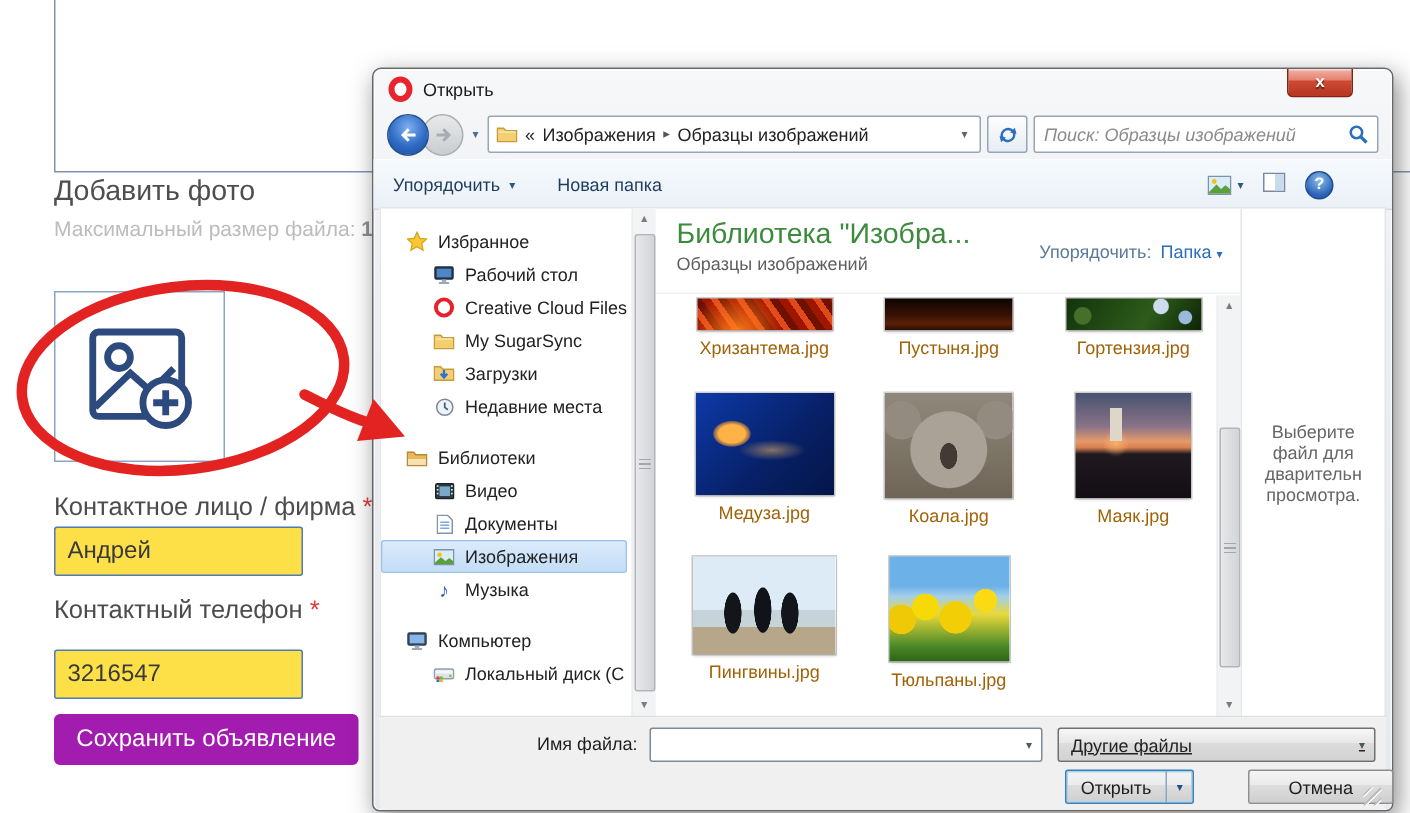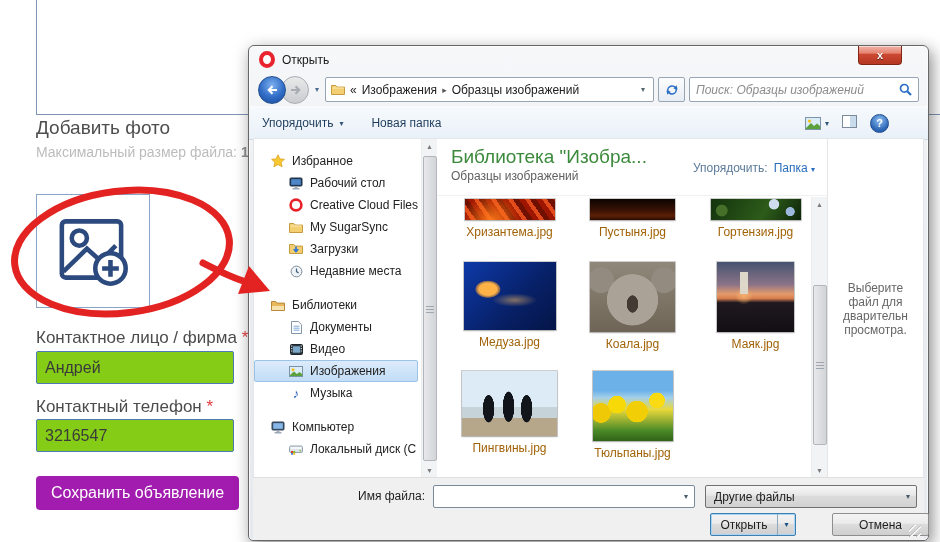--- a/index.html
+++ b/index.html
@@ -7,22 +7,22 @@
        font-family:"Liberation Sans","DejaVu Sans",sans-serif;color:#222;}
   
   .page-box{position:absolute;left:36px;top:-60px;width:920px;height:173px;border:1px solid #7e93b4;}
   .add-photo-title{position:absolute;left:36px;top:117px;font-size:19px;color:#4e4e4e;}
   .max-size{position:absolute;left:36px;top:144px;font-size:14px;color:#bcbcbc;white-space:nowrap;}
   .max-size b{color:#8f8f8f;}
   .photo-box{position:absolute;left:36px;top:194px;width:112px;height:112px;border:1px solid #8aa4c8;
              display:flex;align-items:center;justify-content:center;background:#fff;}
   .fld-label{position:absolute;left:36px;font-size:17px;color:#4c4c4c;}
   .fld-label .req{color:#e03b3b;}
-  .fld-input{position:absolute;left:36px;width:198px;height:33px;box-sizing:border-box;border:1px solid #4e7ab5;
-             border-radius:2px;font-size:16px;color:#3a3a3a;padding:0 8px;font-family:inherit;background:#84cc16;}
+  .fld-input{position:absolute;left:36px;width:166px;height:33px;box-sizing:border-box;border:1px solid #4e7ab5;
+             border-radius:2px;font-size:16px;color:#3a3a3a;padding:0 8px;font-family:inherit;background:#fde047;}
   .save-btn{position:absolute;left:36px;top:476px;width:203px;height:34px;background:#a21caf;border:none;
             border-radius:4px;color:#fff;font-size:16px;font-family:inherit;cursor:pointer;}
   
   .red-overlay{position:absolute;left:0;top:0;z-index:99;pointer-events:none;}
   
   .dialog{position:absolute;left:248px;top:45px;width:679px;height:494px;z-index:10;
           background:linear-gradient(180deg,#f7f8fa 0%,#eceef1 30%,#e6e9ed 100%);
           border:1px solid #676767;border-radius:6px 6px 5px 5px;
           box-shadow:3px 5px 16px rgba(40,40,40,.55), inset 0 0 0 1px rgba(255,255,255,.65);
           font-size:12px;}
@@ -125,21 +125,21 @@
   
   .footer{position:absolute;left:4px;right:4px;bottom:0;height:62px;background:#f0f0f0;
           border-top:1px solid #dfdfdf;border-radius:0 0 4px 4px;}
   .fn-label{position:absolute;left:100px;top:11px;width:72px;text-align:right;color:#1e1e1e;}
   .fn-combo{position:absolute;left:180px;top:7px;width:262px;height:23px;box-sizing:border-box;
             background:#fff;border:1px solid #7a8a99;border-radius:2px;display:flex;align-items:center;}
   .fn-combo input{flex:1;border:none;outline:none;height:19px;font-size:12px;font-family:inherit;padding:0 5px;min-width:0;}
   .combo-arrow{width:16px;font-size:8px;color:#4a5a66;text-align:center;cursor:pointer;}
   .ft-select{position:absolute;left:452px;top:7px;width:212px;height:23px;box-sizing:border-box;
              background:linear-gradient(#f7f7f7,#e7e7e7 45%,#dcdcdc 46%,#d2d2d2);border:1px solid #707070;
-             border-radius:2px;display:flex;align-items:center;padding-left:8px;cursor:pointer;}
+             border-radius:2px;display:flex;align-items:center;padding-left:8px;cursor:pointer;text-decoration:underline;}
   .btn{box-sizing:border-box;height:23px;background:linear-gradient(#f4f4f4,#ebebeb 45%,#dddddd 46%,#cfcfcf);
        border:1px solid #8e8e8e;border-radius:2px;display:flex;align-items:center;justify-content:center;
        font-size:12px;color:#1e1e1e;cursor:pointer;}
   .open-btn{position:absolute;left:457px;top:35px;width:86px;border-color:#3c7fb1;
             box-shadow:inset 0 0 0 1px #a9d4f2;padding:0;}
   .open-main{flex:1;text-align:center;}
   .open-split{width:17px;border-left:1px solid #8aa9c0;font-size:8px;color:#17518a;height:100%;
               display:flex;align-items:center;justify-content:center;}
   .cancel-btn{position:absolute;left:579px;top:35px;width:97px;}
   .resize-grip{position:absolute;right:3px;bottom:3px;width:12px;height:12px;
@@ -164,21 +164,21 @@
 
 <div class="fld-label" style="top:328px;">
   <span>Контактное лицо / фирма</span>
   <span class="req">*</span>
 </div>
 <input class="fld-input" style="top: 351px;" value="Андрей">
 <div class="fld-label" style="top:397px;">
   <span>Контактный телефон</span>
   <span class="req">*</span>
 </div>
-<input class="fld-input" style="top: 419px;" value="3216547">
+<input class="fld-input" style="top: 433px;" value="3216547">
 <button class="save-btn">Сохранить объявление</button>
 
 <div class="dialog">
   <div class="titlebar">
     <span class="opera-icon"></span>
     <span>Открыть</span>
   </div>
   <div class="close-btn">x</div>
 
   <div class="addressbar">
@@ -310,42 +310,42 @@
         <span class="ic">
             <svg width="14" height="11">
               <path d="M.5 1.5 h4.3 l1.3 1.6 h7.4 v7.4 h-13z" fill="#e8b95c" stroke="#b8893a"></path>
               <path d="M1 6 h12 v4 h-12z" fill="#f6e2ae"></path>
             </svg>
           </span>
         <span>Библиотеки</span>
       </div>
       <div class="sb-item lvl2">
         <span class="ic">
-            <svg width="11" height="13">
-              <path d="M.5 .5 h6.8 l3.2 3.2 v8.8 h-10z" fill="#fff" stroke="#8296aa"></path>
-              <path d="M2.5 5.2 h6 M2.5 7.2 h6 M2.5 9.2 h6" stroke="#7fa7d8"></path>
-            </svg>
-          </span>
-        <span>Документы</span>
-      </div>
-      <div class="sb-item lvl2">
-        <span class="ic">
             <svg width="13" height="11">
               <rect x=".5" y=".5" width="12" height="10" rx="1" fill="#2e3a42" stroke="#1c242a"></rect>
               <rect x="3" y="2.3" width="7" height="6.4" fill="#7ba7c9"></rect>
               <rect x="1.2" y="1.5" width="1.1" height="1.1" fill="#e8eef2"></rect>
               <rect x="1.2" y="4" width="1.1" height="1.1" fill="#e8eef2"></rect>
               <rect x="1.2" y="6.5" width="1.1" height="1.1" fill="#e8eef2"></rect>
               <rect x="10.7" y="1.5" width="1.1" height="1.1" fill="#e8eef2"></rect>
               <rect x="10.7" y="4" width="1.1" height="1.1" fill="#e8eef2"></rect>
               <rect x="10.7" y="6.5" width="1.1" height="1.1" fill="#e8eef2"></rect>
             </svg>
           </span>
         <span>Видео</span>
       </div>
+      <div class="sb-item lvl2">
+        <span class="ic">
+            <svg width="11" height="13">
+              <path d="M.5 .5 h6.8 l3.2 3.2 v8.8 h-10z" fill="#fff" stroke="#8296aa"></path>
+              <path d="M2.5 5.2 h6 M2.5 7.2 h6 M2.5 9.2 h6" stroke="#7fa7d8"></path>
+            </svg>
+          </span>
+        <span>Документы</span>
+      </div>
       <div class="sb-item selected">
         <span class="ic">
             <svg width="14" height="11">
               <rect x=".5" y=".5" width="13" height="10" fill="#d9ecf7" stroke="#7c93a8"></rect>
               <circle cx="4" cy="3.8" r="1.5" fill="#f2c21a"></circle>
               <path d="M1 9 L5 5.5 8 8 10.5 6 13 8 v2 H1z" fill="#5aa13c"></path>
             </svg>
           </span>
         <span>Изображения</span>
       </div>

